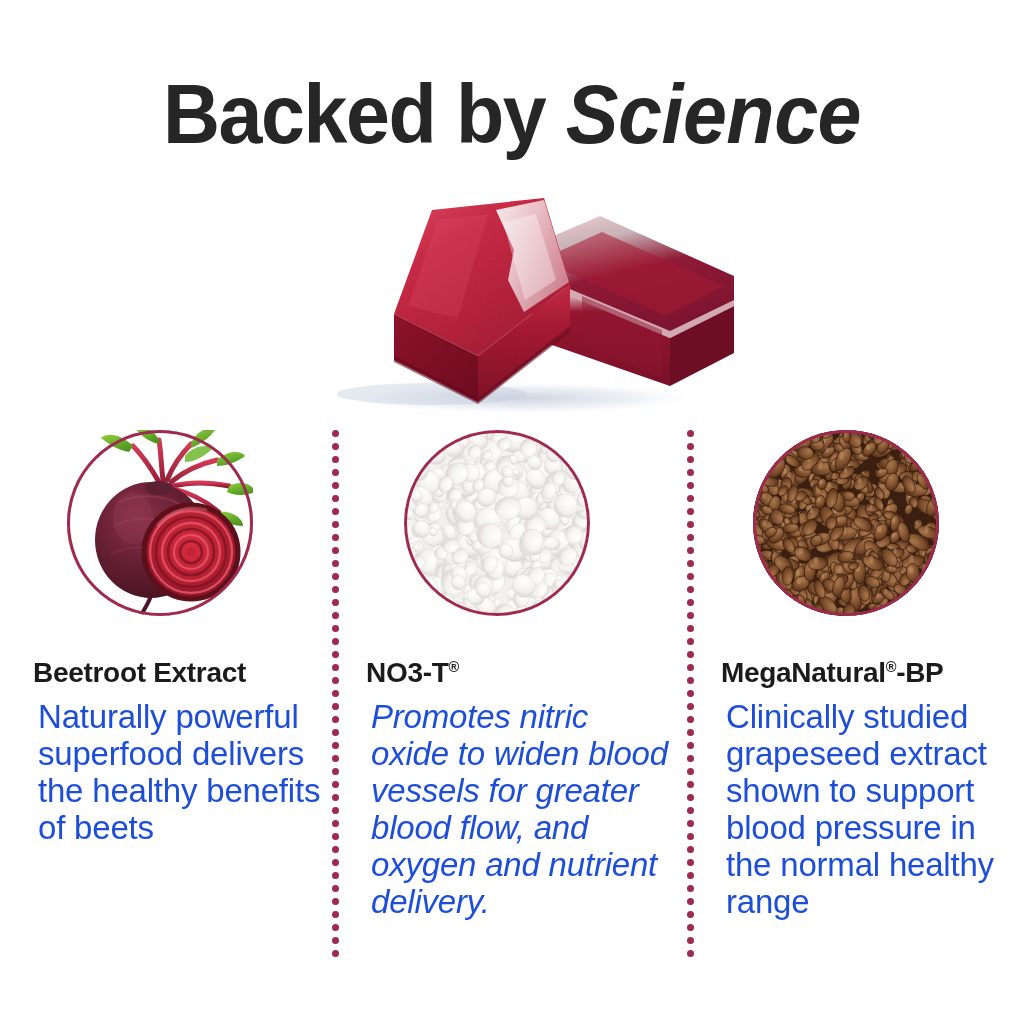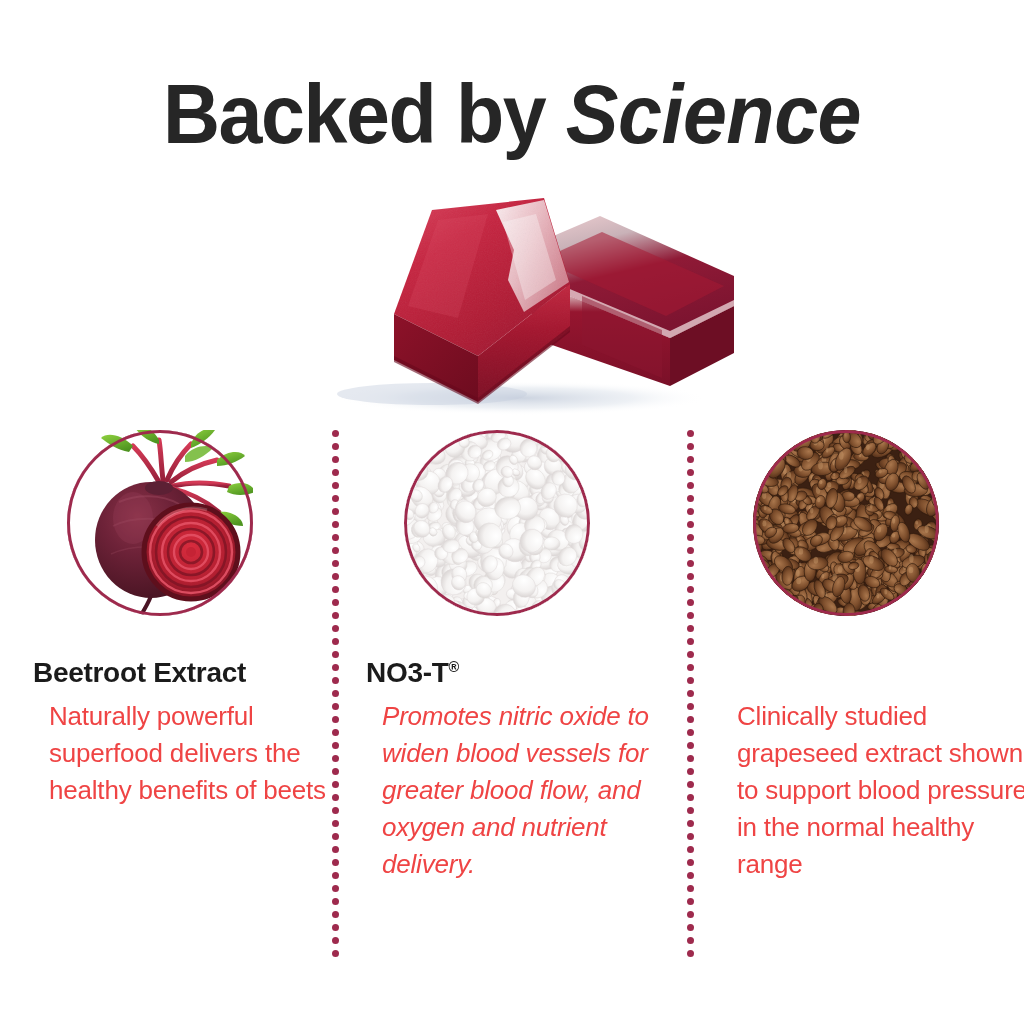--- a/index.html
+++ b/index.html
@@ -97,25 +97,25 @@
     white-space: nowrap;
   }
   .heading sup {
     font-size: 0.52em;
     vertical-align: super;
     font-weight: 700;
   }
   .body {
     position: absolute;
     top: 268px;
-    left: 16px;
+    left: 5px;
     width: 300px;
-    font-size: 26px;
+    font-size: 33px;
     line-height: 37px;
-    color: #ef4444;
+    color: #1d4ed8;
     letter-spacing: -0.2px;
   }
   .col-2 .body { width: 300px; font-style: italic; }
   .col-3 .body { width: 292px; }
 
   
   .divider {
     position: absolute;
     top: 430px;
     width: 8px;
@@ -1844,16 +1844,19 @@
                 <ellipse cx="92.7" cy="39.9" rx="1.6" ry="3.1" fill="#c89a6a" opacity="0.45"></ellipse>
                 <ellipse cx="139.0" cy="6.7" rx="5.6" ry="7.0" fill="url(#seedG)" stroke="#2e1a0d" stroke-width="0.6" transform="rotate(358 139.0 6.7)"></ellipse>
                 <ellipse cx="34.6" cy="145.8" rx="5.7" ry="9.5" fill="url(#seedG)" stroke="#2e1a0d" stroke-width="0.6" transform="rotate(184 34.6 145.8)"></ellipse>
                 <ellipse cx="52.3" cy="23.1" rx="6.4" ry="8.2" fill="url(#seedG)" stroke="#2e1a0d" stroke-width="0.6" transform="rotate(96 52.3 23.1)"></ellipse>
               </g>
           </g>
           <circle cx="93" cy="93" r="91.5" fill="none" stroke="#9e2a4d" stroke-width="3"></circle>
         </svg>
       </div>
     </div>
+    <div class="heading">
+      <span>MegaNatural</span><sup>®</sup><span>-BP</span>
+    </div>
     <div class="body">Clinically studied grapeseed extract shown to support blood pressure in the normal healthy range</div>
   </div>
 
 </div>
 
 </body></html>

